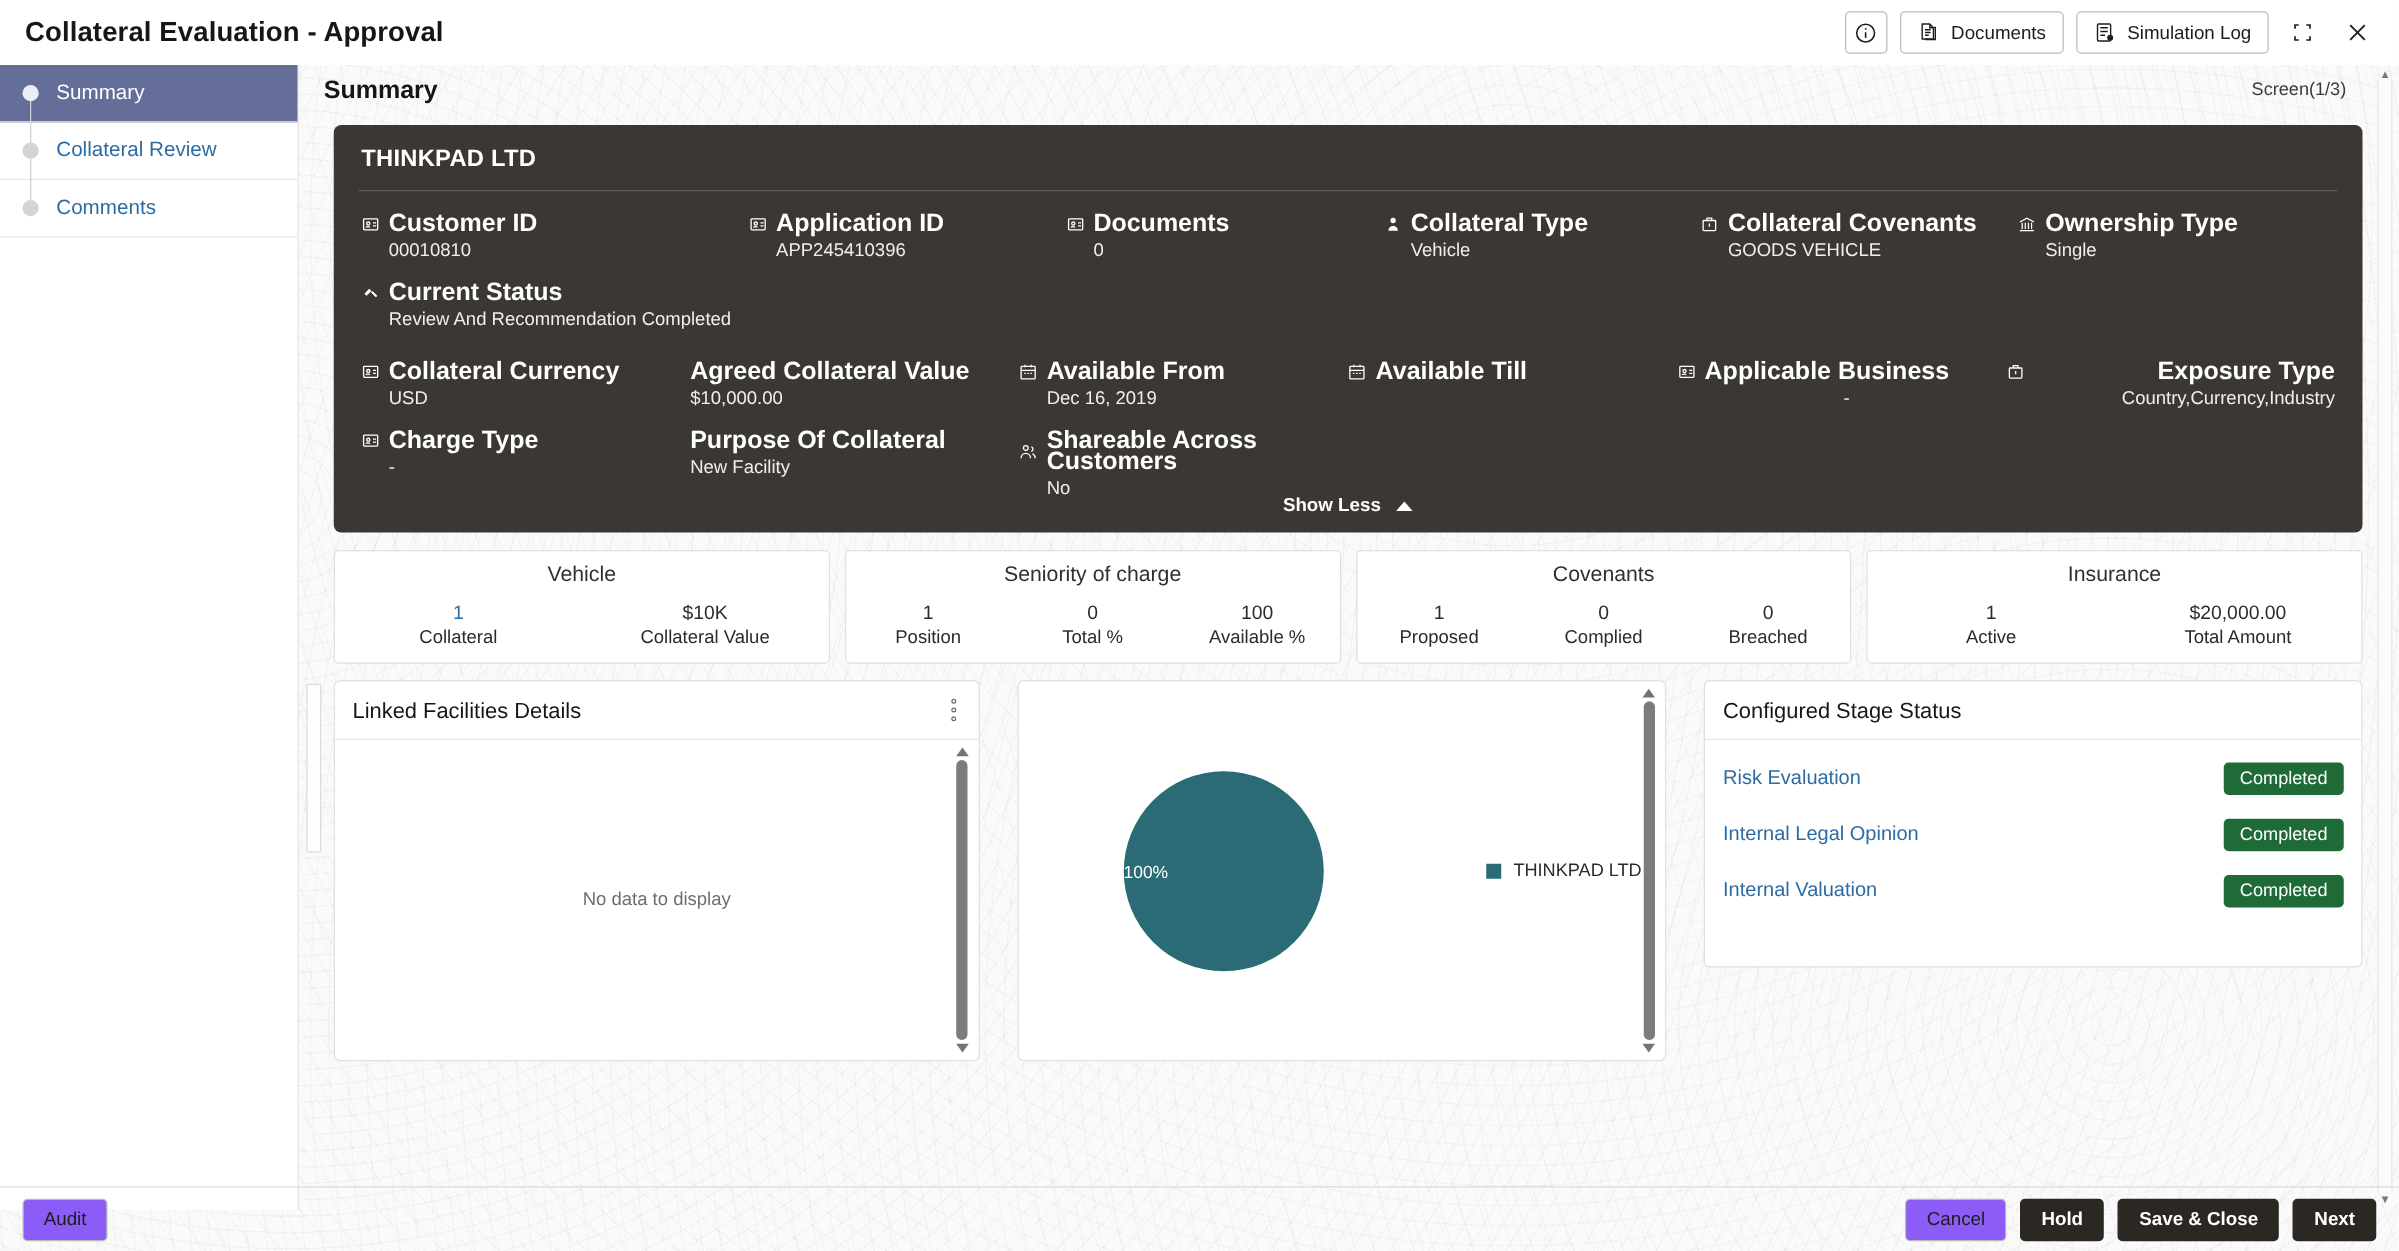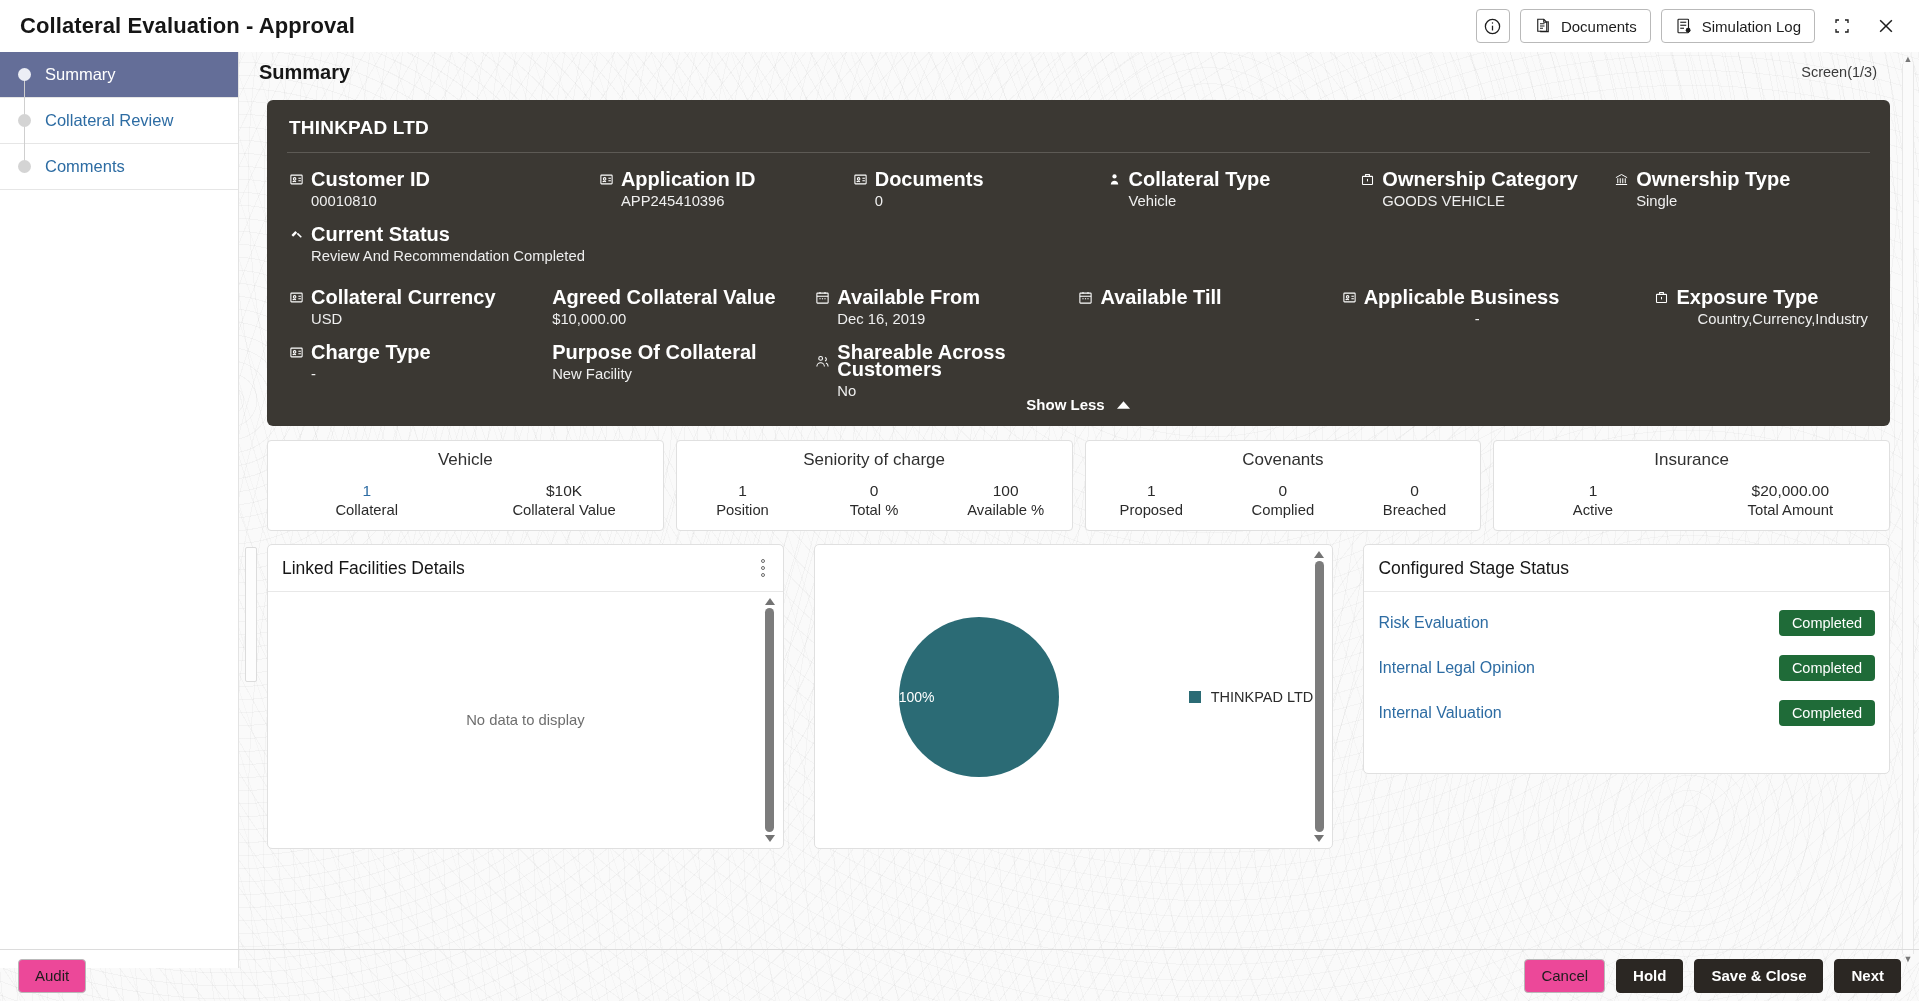--- a/index.html
+++ b/index.html
@@ -124,21 +124,21 @@
     display: flex; align-items: center; gap: 7px;
     font-size: 20px; font-weight: bold; color: #ffffff; line-height: 17px;
   }
   .dc-value {
     margin-top: 4px; margin-left: 22px;
     font-size: 14.8px; color: #efefef; font-weight: normal; line-height: 18px;
   }
   .dc-cell.noicon .dc-label { margin-left: 0; }
   .dc-cell.noicon .dc-value { margin-left: 0; }
   .dc-cell.alignright { text-align: right; padding-right: 0; }
-  .dc-cell.alignright .dc-label { justify-content: center; }
+  .dc-cell.alignright .dc-label { justify-content: space-between; }
   .dc-cell.alignright .dc-value { margin-left: 0; text-align: right; }
   .show-less {
     position: absolute; left: 0; right: 0; bottom: 13px;
     display: flex; align-items: center; justify-content: center; gap: 11px;
     font-size: 15px; font-weight: bold; color: #ffffff; cursor: pointer;
   }
 
   
   .stats-row {
     position: absolute; left: 27px; top: 388px; width: 1623px; height: 91px;
@@ -218,21 +218,21 @@
   
   .footer {
     position: absolute; left: 0; bottom: 0; width: 1919px; height: 52px;
     border-top: 1px solid #dcdcdc; z-index: 10;
     display: flex; align-items: center; padding: 0 18px;
   }
   .btn {
     height: 34px; border-radius: 4px; font-size: 15px; cursor: pointer;
     display: flex; align-items: center; justify-content: center; padding: 0 16px;
   }
-  .btn-outline { border: 1px solid #b9b9b9; background: #ec4899; color: #1d1d1d; }
+  .btn-outline { border: 1px solid #b9b9b9; background: #8b5cf6; color: #1d1d1d; }
   .btn-dark { border: 1px solid #2b2723; background: #2b2723; color: #ffffff; font-weight: bold; }
   .footer-right { margin-left: auto; display: flex; align-items: center; gap: 11px; }
 </style>
 </head>
 <body>
 
 <div class="texture"></div>
 
 <div class="titlebar">
   <div class="titlebar-title">Collateral Evaluation - Approval</div>
@@ -395,21 +395,21 @@
 
       <div class="dc-cell">
         <div class="dc-label">
           <span>
             <svg width="15" height="15" viewBox="0 0 24 24" fill="none" stroke="#fff" stroke-width="1.7">
                 <rect x="4" y="7" width="16" height="13" rx="1"></rect>
                 <path d="M9 7V4h6v3"></path>
                 <line x1="12" y1="11" x2="12" y2="15"></line>
               </svg>
           </span>
-          <span>Ownership Category</span>
+          <span>Collateral Covenants</span>
         </div>
         <div class="dc-value">GOODS VEHICLE</div>
       </div>
 
       <div class="dc-cell">
         <div class="dc-label">
           <span>
             <svg width="15" height="15" viewBox="0 0 24 24" fill="none" stroke="#fff" stroke-width="1.6">
                 <path d="M3 9l9-5 9 5"></path>
                 <line x1="3" y1="20" x2="21" y2="20"></line>

